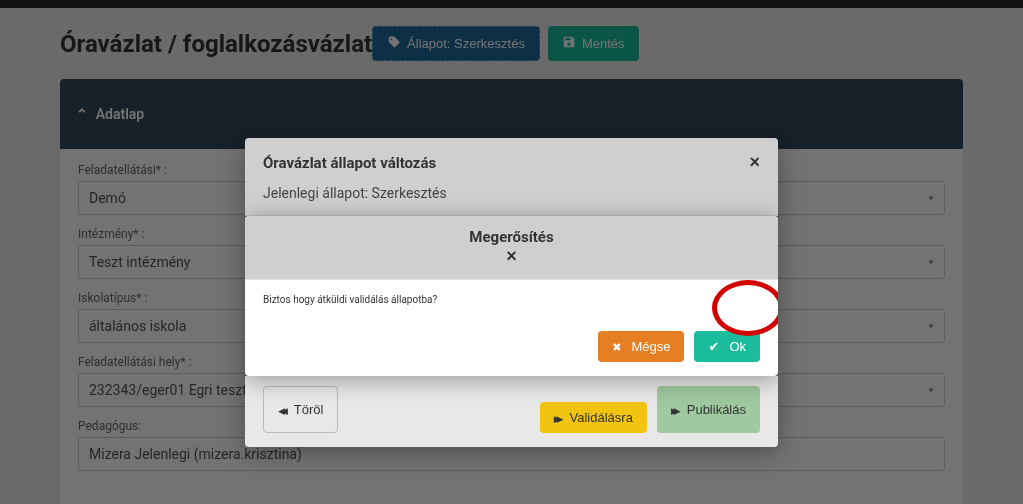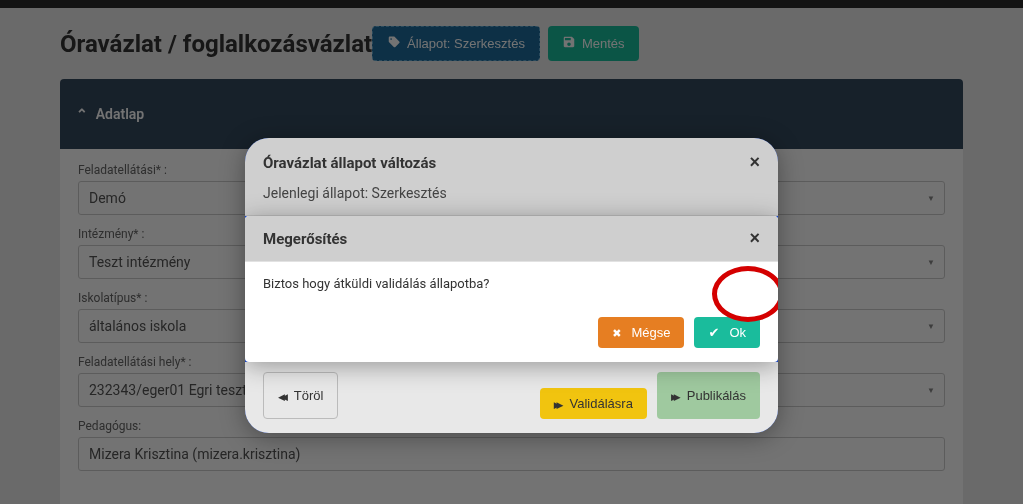--- a/index.html
+++ b/index.html
@@ -128,21 +128,20 @@
     }
     .modal {
       background: #fff;
       border-radius: 4px;
       box-shadow: 0 4px 24px rgba(0,0,0,0.35);
       overflow: hidden;
     }
     .modal-back {
       background: #1d4ed8;
       position: relative;
-      border-radius: 24px;
     }
     .modal-back .modal-header,
     .modal-back .modal-subheader {
       background: #cfcfcf;
     }
     .modal-header {
       padding: 14px 18px 8px 18px;
       display: flex;
       justify-content: space-between;
       align-items: center;
@@ -165,24 +164,25 @@
       font-size: 14px;
       color: #444;
       border-bottom: 1px solid #bcbcbc;
     }
     .modal-front {
       background: #fff;
     }
     .modal-front .modal-header {
       border-bottom: 1px solid #e2e2e2;
       padding: 12px 18px;
+      flex-direction: column;
     }
     .modal-body {
       padding: 14px 18px 18px 18px;
-      font-size: 13px;
+      font-size: 10px;
       color: #333;
     }
     .modal-footer-front {
       padding: 8px 18px 14px 18px;
       display: flex;
       justify-content: flex-end;
       gap: 10px;
       border-top: none;
     }
     .btn-cancel {
@@ -286,21 +286,21 @@
 
       <div class="field">
         <div class="field-label">Feladatellátási hely* :</div>
         <div class="select-wrap clearable">
           <div class="field-input">232343/eger01 Egri teszt t</div>
         </div>
       </div>
 
       <div class="field">
         <div class="field-label">Pedagógus:</div>
-        <div class="field-input">Mizera Krisztina (mizera.krisztina)</div>
+        <div class="field-input">Mizera Jelenlegi (mizera.krisztina)</div>
       </div>
 
 
     </div>
   </div>
 </div>
 
 <div class="dim-overlay"></div>
 
 <div class="modal-stack">

